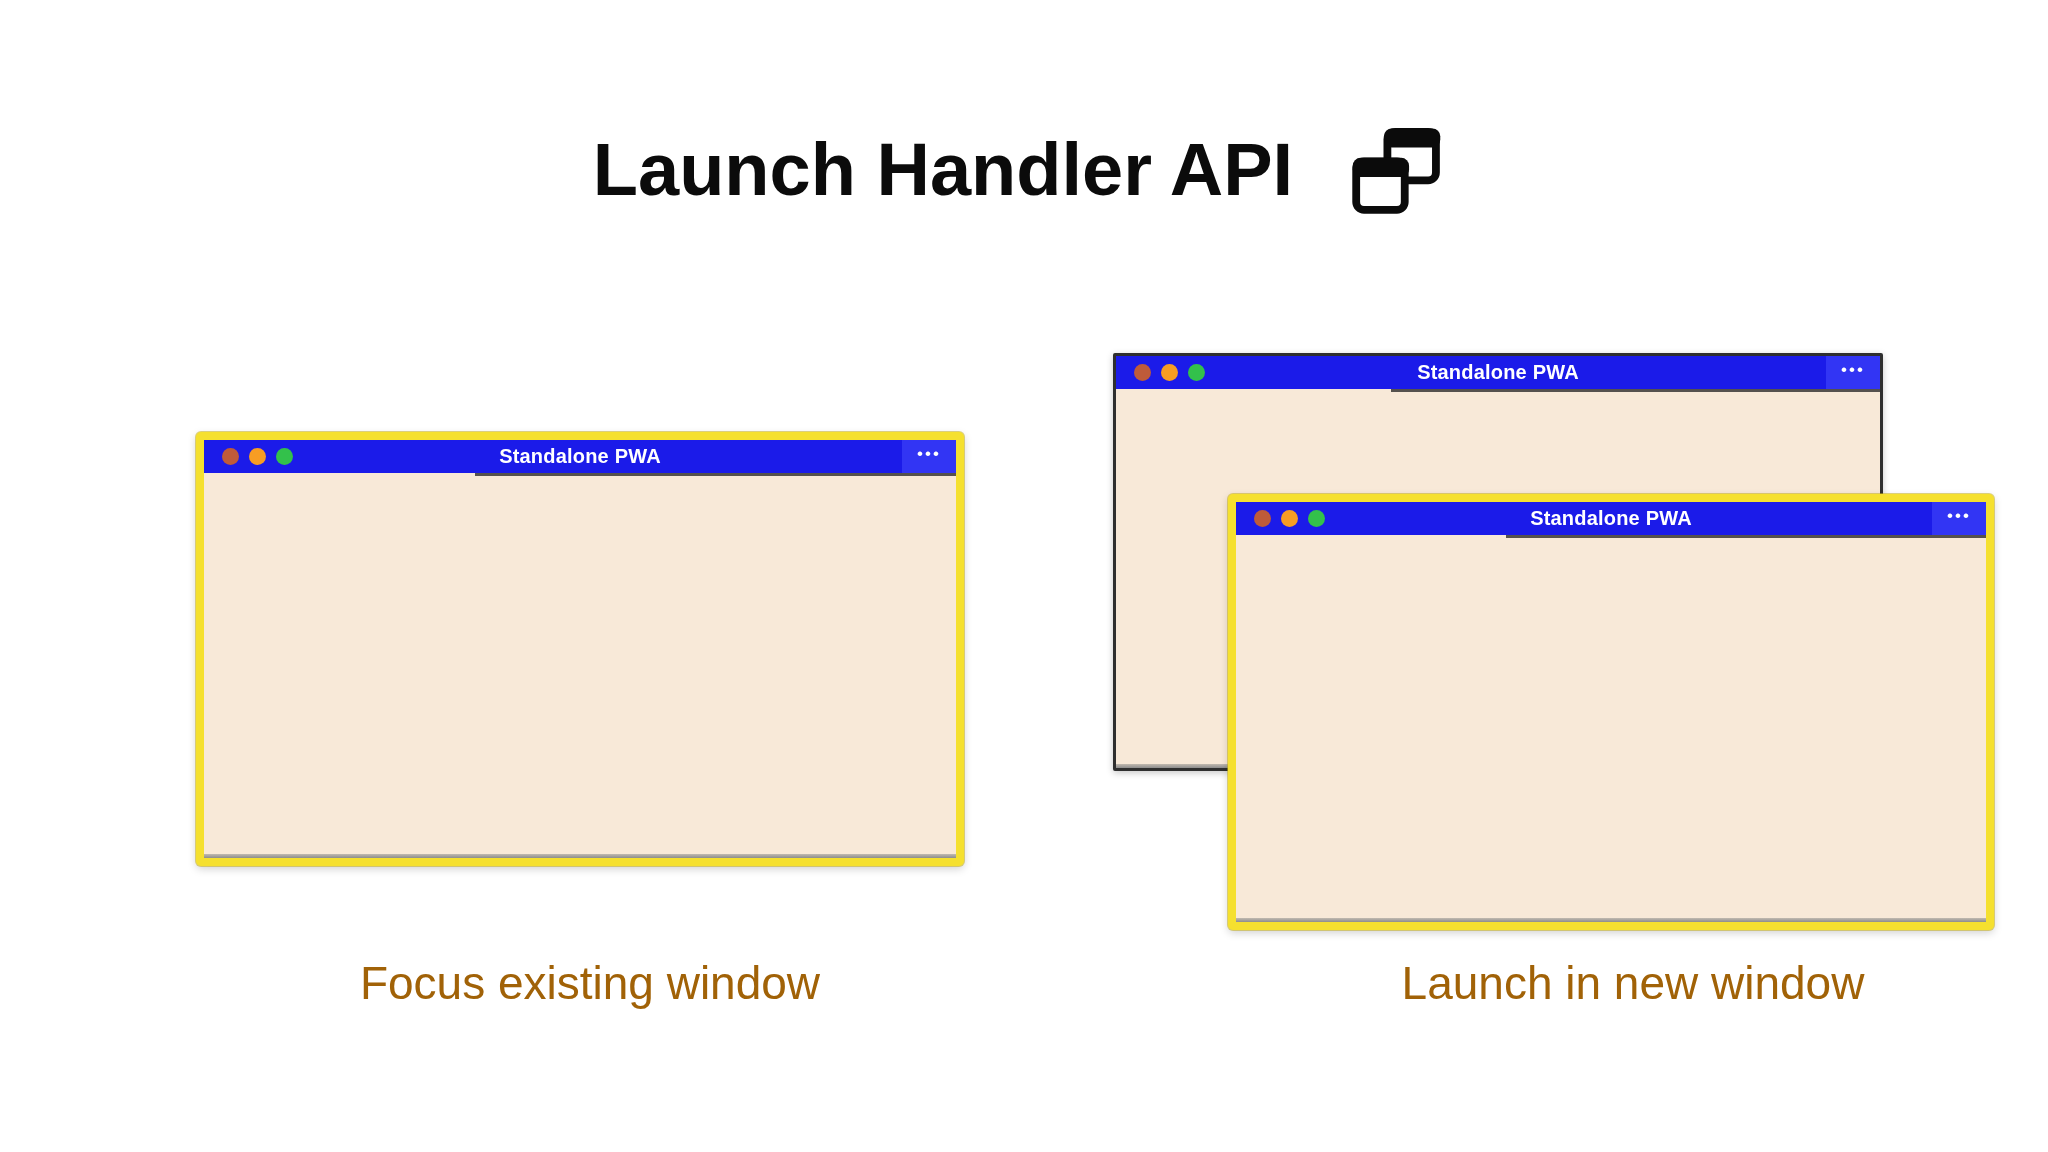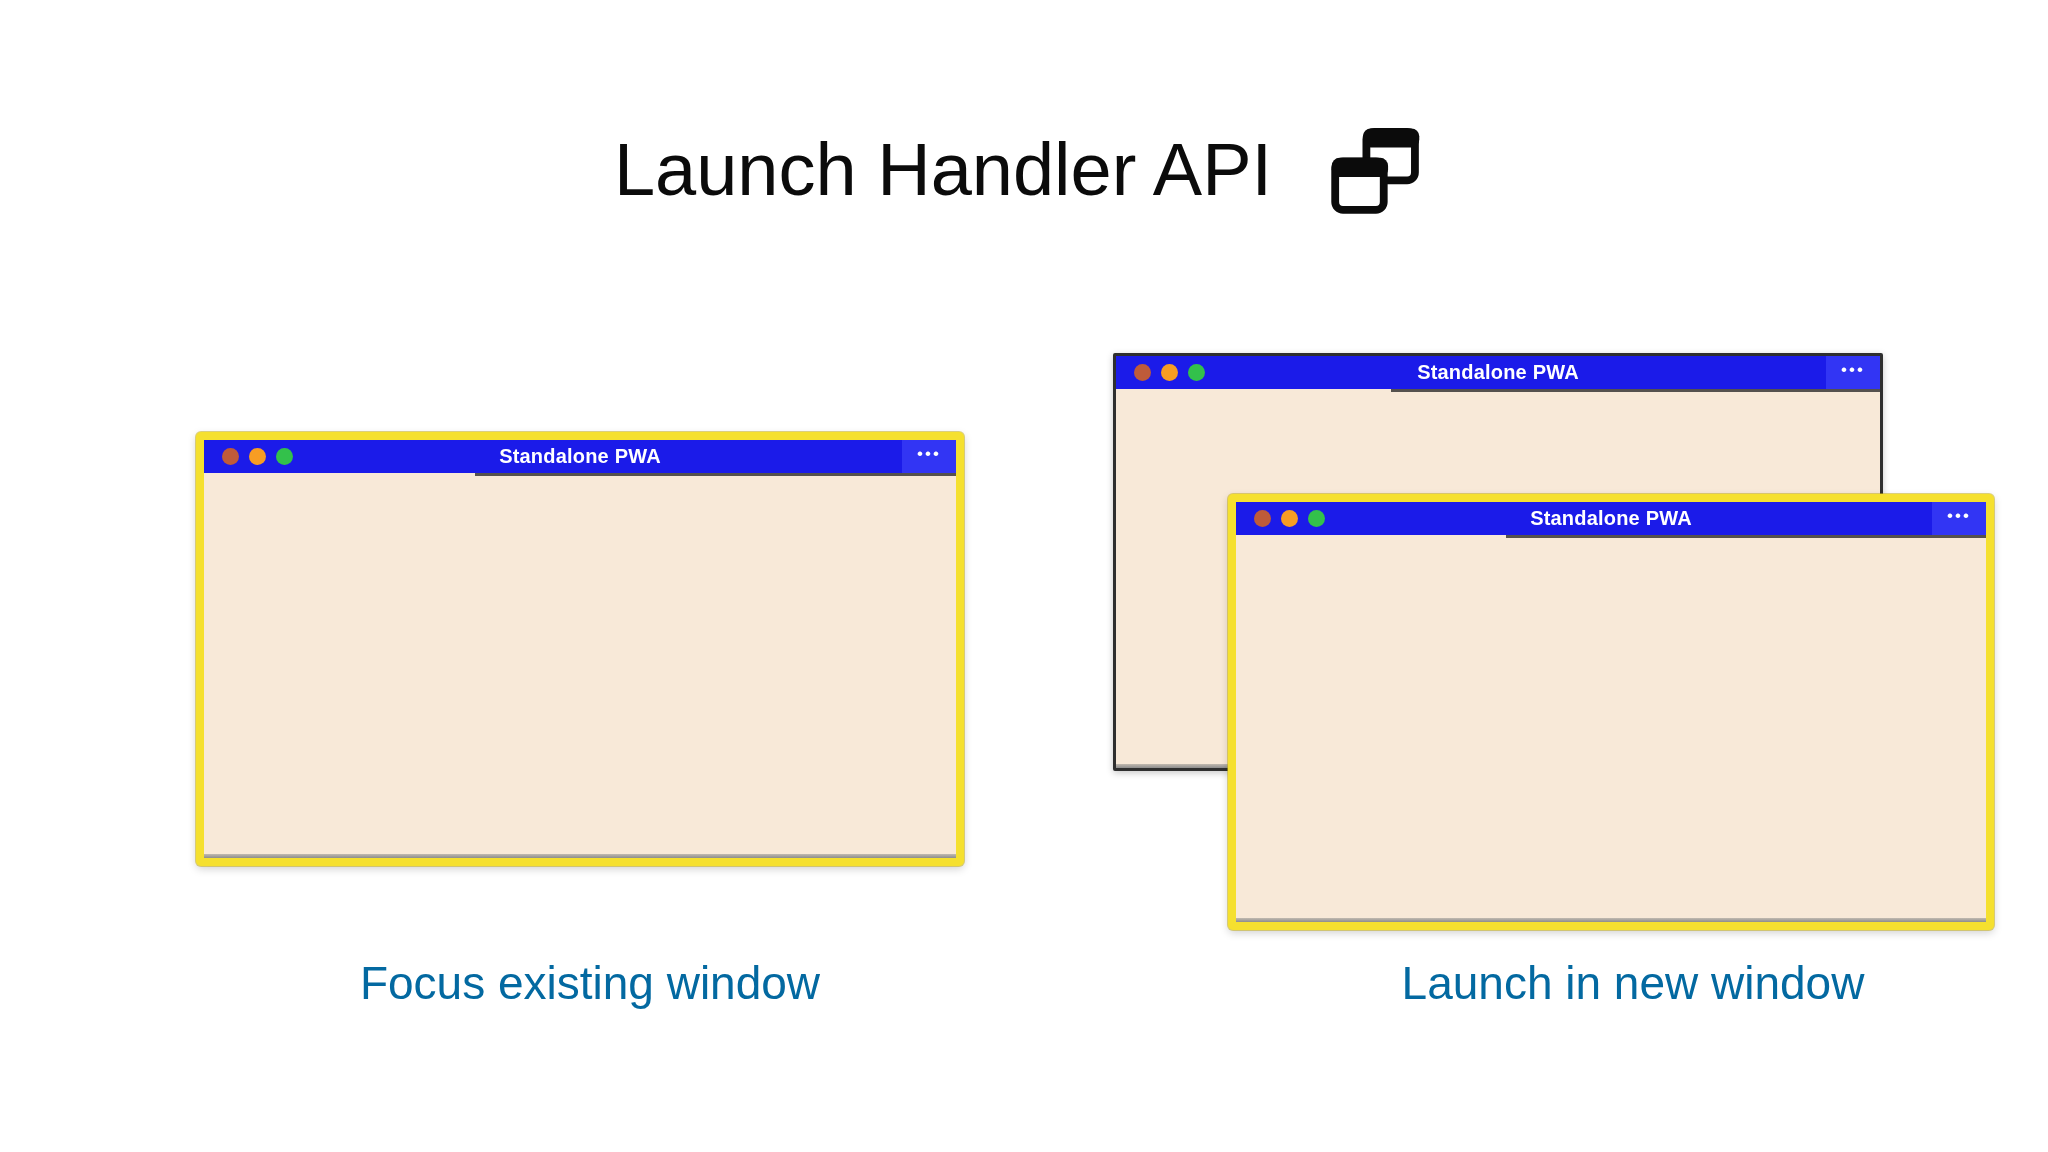--- a/index.html
+++ b/index.html
@@ -11,21 +11,21 @@
     overflow:hidden;
   }
 
   
   .header{
     position:absolute;top:118px;left:0;width:100%;
     display:flex;justify-content:center;align-items:center;gap:58px;
   }
   .page-title{
     font-size:74px;line-height:1;color:#0b0b0b;
-    letter-spacing:0px;font-weight:400;
+    letter-spacing:0px;font-weight:700;
   }
   .header-icon{width:104px;height:104px;flex:0 0 auto;}
 
   
   .window{position:absolute;box-sizing:border-box;background:#f8e9d8;}
   .window.focus{
     border:8px solid #f5e02f;
     border-radius:5px;
     box-shadow:0 0 0 1px rgba(196,174,26,.55), 0 3px 9px rgba(0,0,0,.18);
   }
@@ -75,21 +75,21 @@
   }
 
   
   #win-left{left:196px;top:432px;width:768px;height:434px;}
   #win-back{left:1113px;top:353px;width:770px;height:418px;z-index:1;}
   #win-front{left:1228px;top:494px;width:766px;height:436px;z-index:2;}
 
   
   .caption{
     position:absolute;top:956px;
-    font-size:46px;color:#0369a1;text-align:center;font-weight:400;
+    font-size:46px;color:#a16207;text-align:center;font-weight:400;
   }
   #caption-left{left:205px;width:770px;}
   #caption-right{left:1248px;width:770px;}
 </style>
 </head>
 <body>
 
 <div class="header">
   <div class="page-title">Launch Handler API</div>
   <svg class="header-icon" viewBox="0 0 120 120" xmlns="http://www.w3.org/2000/svg" aria-hidden="true">

